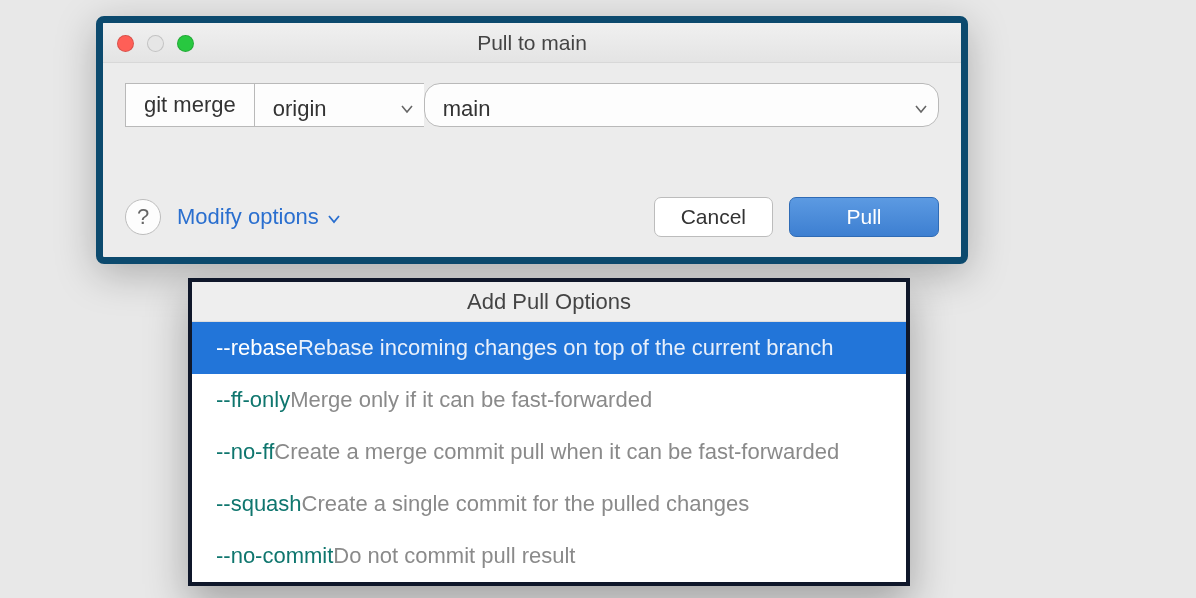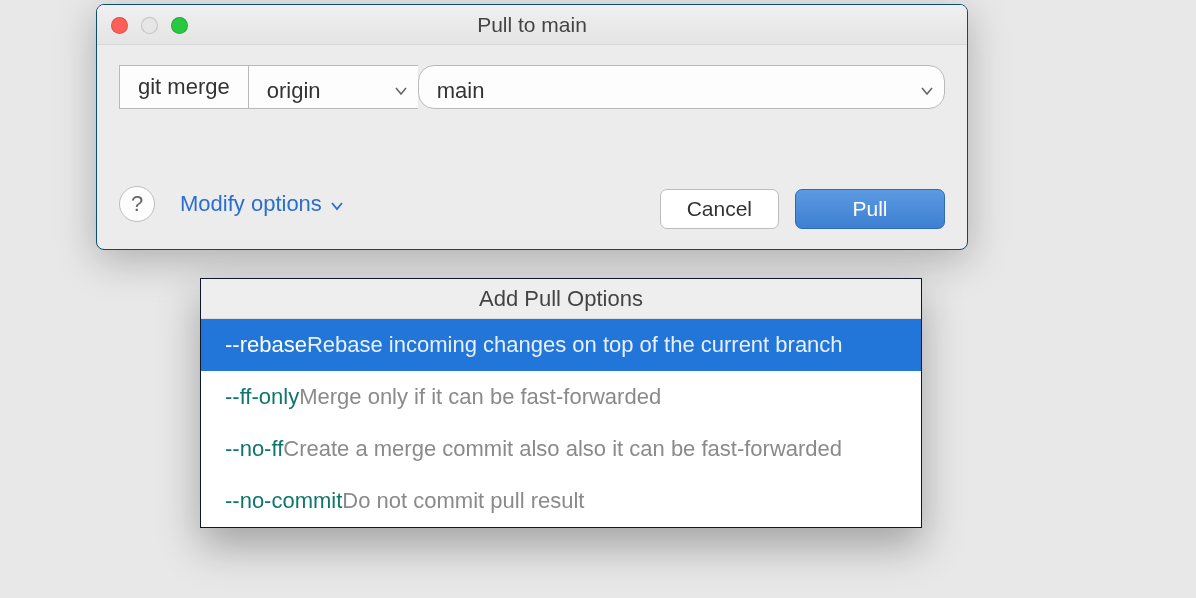--- a/index.html
+++ b/index.html
@@ -7,24 +7,24 @@
       font-family: -apple-system, BlinkMacSystemFont, "Segoe UI", Helvetica, Arial, sans-serif;
       background: #e8e8e8;
       width: 1196px;
       height: 598px;
       position: relative;
       overflow: hidden;
     }
     .dialog {
       position: absolute;
       left: 96px;
-      top: 4px;
+      top: 16px;
       width: 872px;
       background: #ececec;
-      border: 1px solid #0c4a6e;
+      border: 7px solid #0c4a6e;
       border-radius: 8px;
       box-shadow: 0 10px 40px rgba(0,0,0,0.25);
       overflow: hidden;
     }
     .titlebar {
       position: relative;
       height: 40px;
       display: flex;
       align-items: center;
       justify-content: center;
@@ -94,50 +94,49 @@
       color: #666;
       cursor: pointer;
     }
     .modify {
       color: #2a6fcf;
       font-size: 22px;
       display: flex;
       align-items: center;
       gap: 8px;
       cursor: pointer;
-      margin-left: 9px;
     }
     .modify .chevron { margin-top: 3px; }
     .spacer { flex: 1; }
     .btn {
       height: 40px;
       padding: 0 26px;
       font-size: 21px;
       border-radius: 7px;
       cursor: pointer;
-      display: flex; align-items: center; justify-content: center; margin-top: 10px;
+      display: flex; align-items: center; justify-content: center;
     }
     .btn.cancel {
       background: #fff;
       border: 1px solid #bcbcbc;
       color: #333;
     }
     .btn.primary {
       background: linear-gradient(#5c9ae2, #3d7fd1);
       border: 1px solid #2f6bb5;
       color: #fff;
       min-width: 150px;
     }
     .popup {
       position: absolute;
-      left: 200px;
+      left: 188px;
       top: 278px;
       width: 722px;
       background: #fff;
-      border: 1px solid #0f172a;
+      border: 4px solid #0f172a;
       box-shadow: 0 18px 40px rgba(0,0,0,0.3);
     }
     .popup-header {
       background: #eeeeee;
       height: 40px;
       display: flex;
       align-items: center;
       justify-content: center;
       font-size: 22px;
       color: #444;
@@ -223,20 +222,24 @@
       <div class="popup-item selected">
         <span class="flag">--rebase</span>
         <span class="desc">Rebase incoming changes on top of the current branch</span>
       </div>
       <div class="popup-item">
         <span class="flag">--ff-only</span>
         <span class="desc">Merge only if it can be fast-forwarded</span>
       </div>
       <div class="popup-item">
         <span class="flag">--no-ff</span>
-        <span class="desc">Create a merge commit also also it can be fast-forwarded</span>
+        <span class="desc">Create a merge commit pull when it can be fast-forwarded</span>
+      </div>
+      <div class="popup-item">
+        <span class="flag">--squash</span>
+        <span class="desc">Create a single commit for the pulled changes</span>
       </div>
       <div class="popup-item">
         <span class="flag">--no-commit</span>
         <span class="desc">Do not commit pull result</span>
       </div>
     </div>
 </div>
 
 </body></html>

